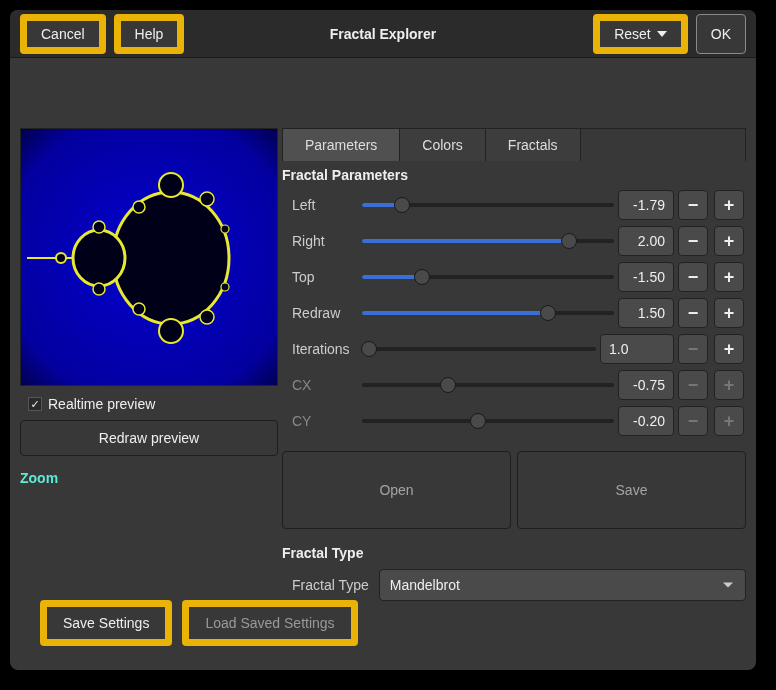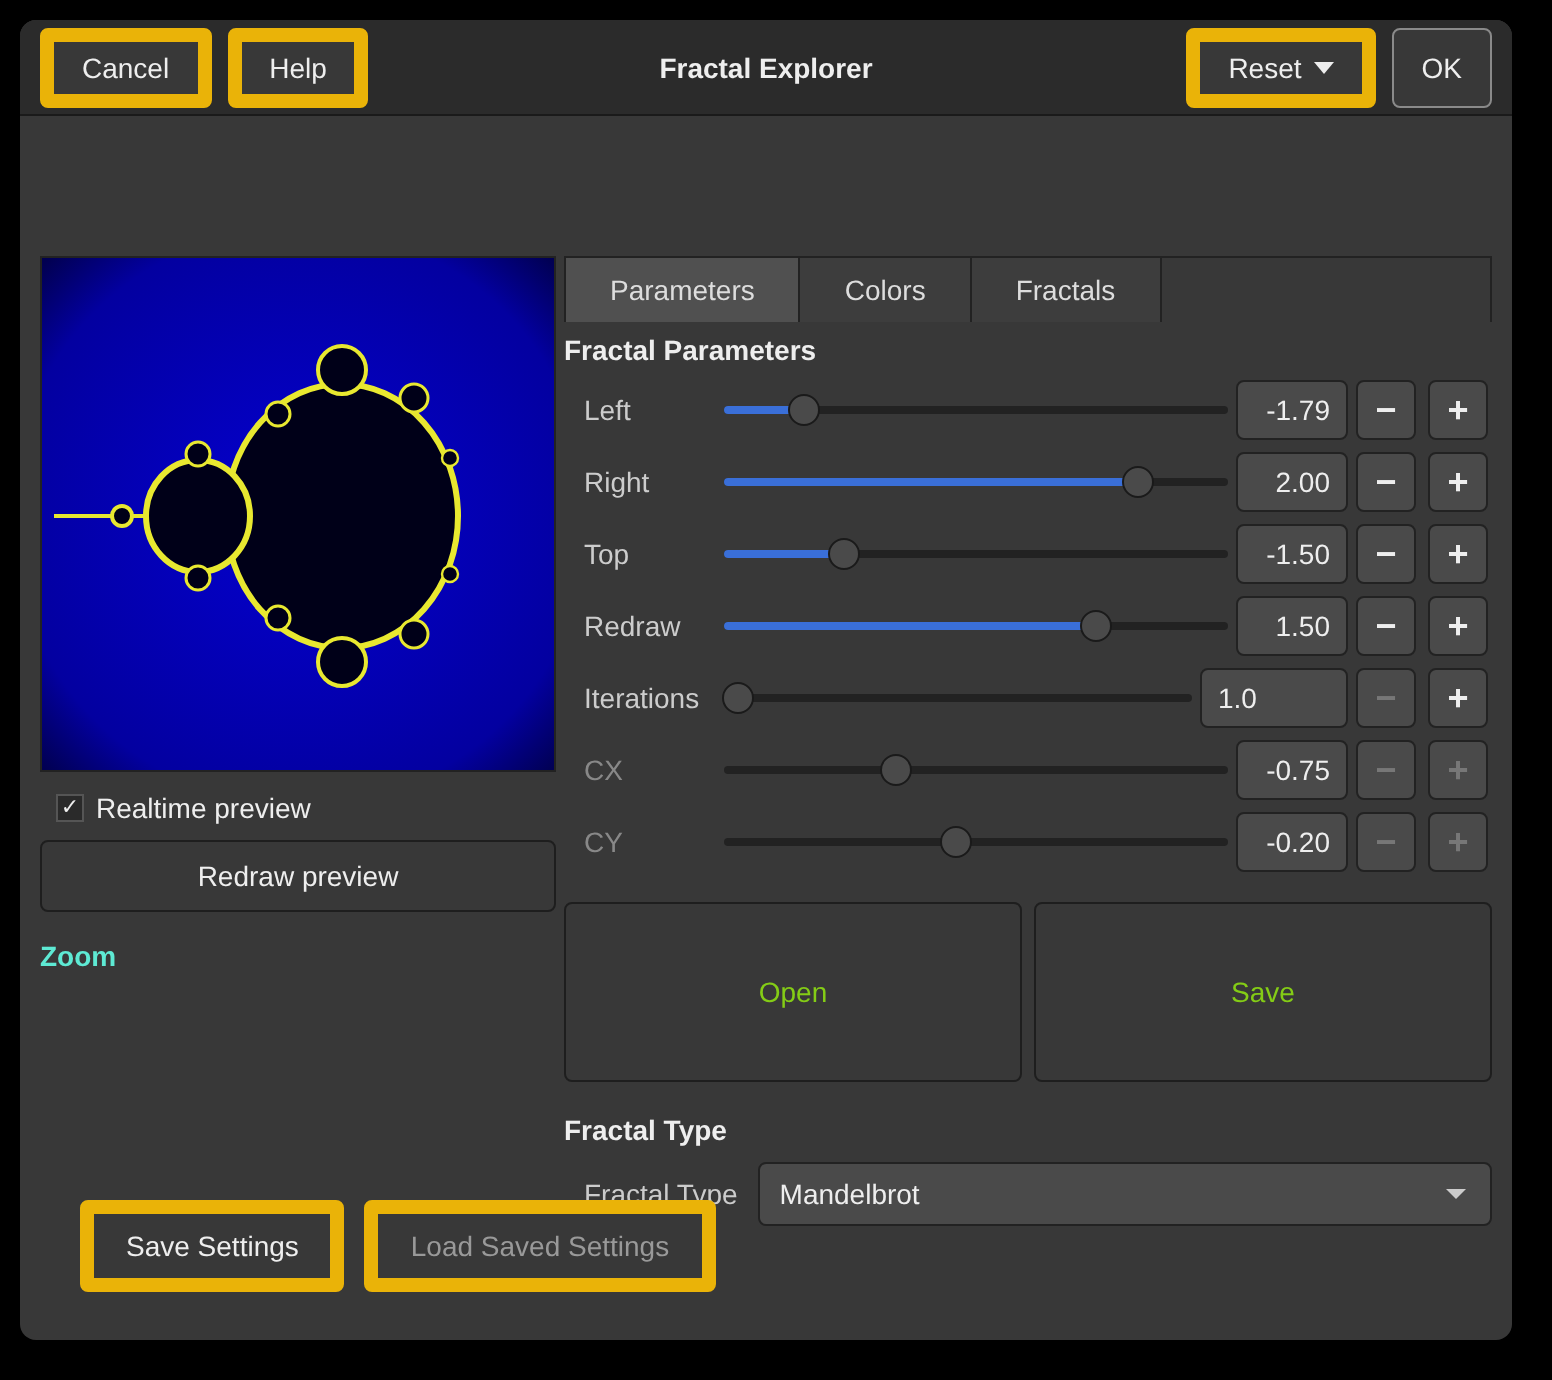--- a/index.html
+++ b/index.html
@@ -90,22 +90,22 @@
   .num-box.full { justify-content: flex-start; }
   .step-btn {
     background: #4a4a4a; border: 1px solid #222; color: #eee;
     border-radius: 4px; height: 30px; width: 30px;
     display: flex; align-items: center; justify-content: center;
     font-size: 18px; font-weight: bold; cursor: pointer; line-height: 1;
   }
   .step-btn.dim { color: #777; cursor: default; }
   .big-row { display: flex; gap: 6px; margin-top: 12px; }
   .big-btn {
-    flex: 1; height: 90px; background: #383838; border: 1px solid #1e1e1e;
-    color: #84cc16; font-size: 14px; border-radius: 4px; cursor: pointer;
+    flex: 1; height: 78px; background: #383838; border: 1px solid #1e1e1e;
+    color: #a3a3a3; font-size: 14px; border-radius: 4px; cursor: pointer;
     display: flex; align-items: center; justify-content: center;
   }
   .type-row { display: flex; align-items: center; gap: 10px; padding: 4px 0 0 10px; }
   .dropdown {
     flex: 1; background: #4a4a4a; border: 1px solid #222; border-radius: 4px;
     height: 32px; display: flex; align-items: center; padding: 0 10px;
     color: #eee; font-size: 14px; cursor: pointer; position: relative;
   }
   .dropdown .tri {
     position: absolute; right: 12px; top: 50%; transform: translateY(-50%);

